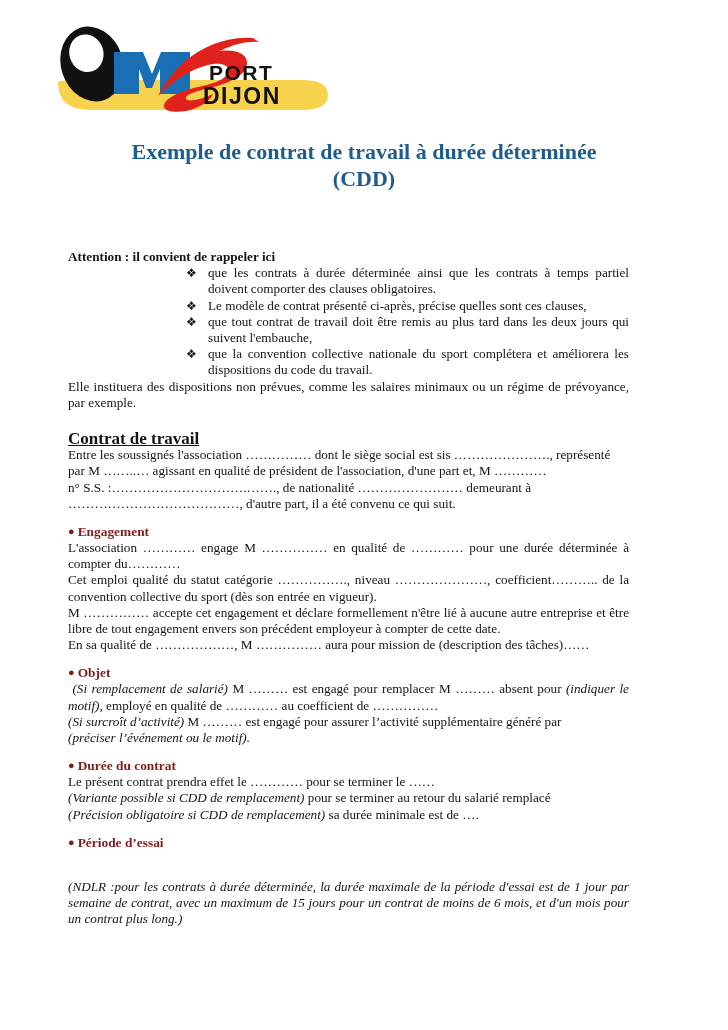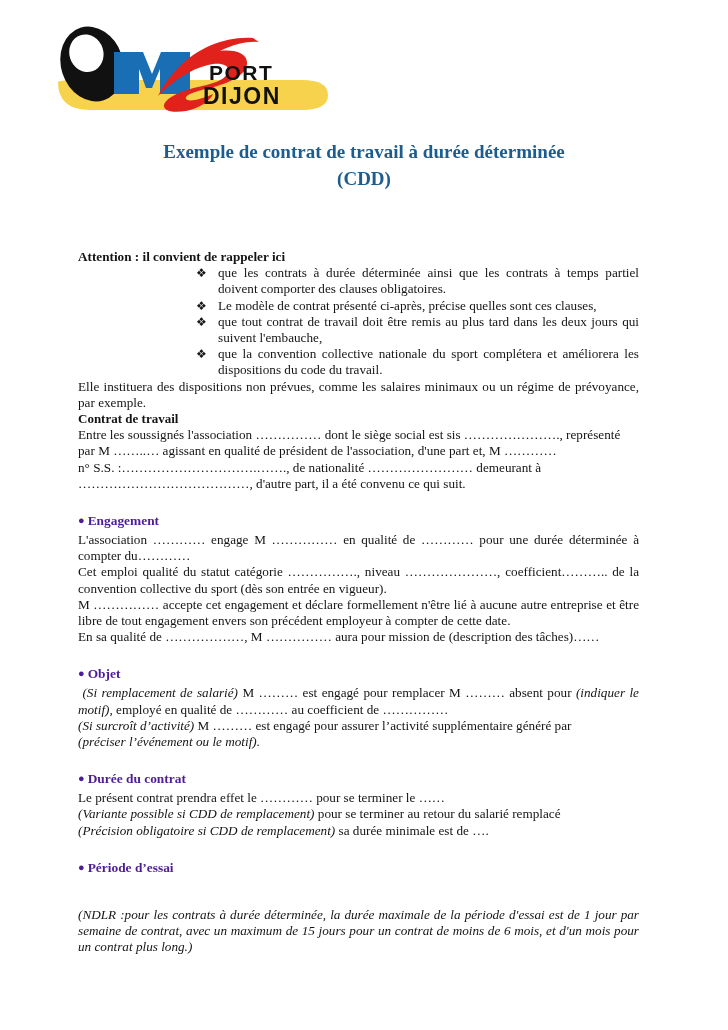--- a/index.html
+++ b/index.html
@@ -28,60 +28,61 @@
 
   
   .doc-title {
     position: absolute;
     left: 84px;
     top: 138px;
     width: 560px;
     text-align: center;
     font-family: "Liberation Serif", "DejaVu Serif", serif;
     font-weight: bold;
-    font-size: 19px;
+    font-size: 22px;
     line-height: 27px;
     color: #1d5c8d;
   }
 
   
   .content {
     position: absolute;
-    left: 78px;
+    left: 68px;
     top: 249px;
     width: 561px;
     font-size: 13.2px;
     line-height: 16.2px;
   }
 
   p { margin: 0; }
 
   .just { text-align: justify; }
   .bold { font-weight: bold; }
   .ital { font-style: italic; margin-top: 28px; }
 
   
   .sec-head {
-    color: #4c1d95;
+    color: #7f1d1d;
     font-weight: bold;
     font-size: 13.4px;
-    line-height: 23px;
-    margin-top: 17px;
+    line-height: 17px;
+    margin-top: 11px;
   }
   .sec-head .dot {
     font-size: 11px;
     vertical-align: 1px;
     margin-right: 3px;
   }
 
   .plain-head {
     font-weight: bold;
-    font-size: 13px;
-    line-height: 16.2px;
-    margin-top: 0;
+    font-size: 17px;
+    line-height: 16.2px;
+    margin-top: 20px;
+    text-decoration: underline;
   }
 
   
   ul.checklist {
     list-style: none;
     margin: 0;
     padding: 0 0 0 118px;
   }
   ul.checklist li {
     position: relative;

